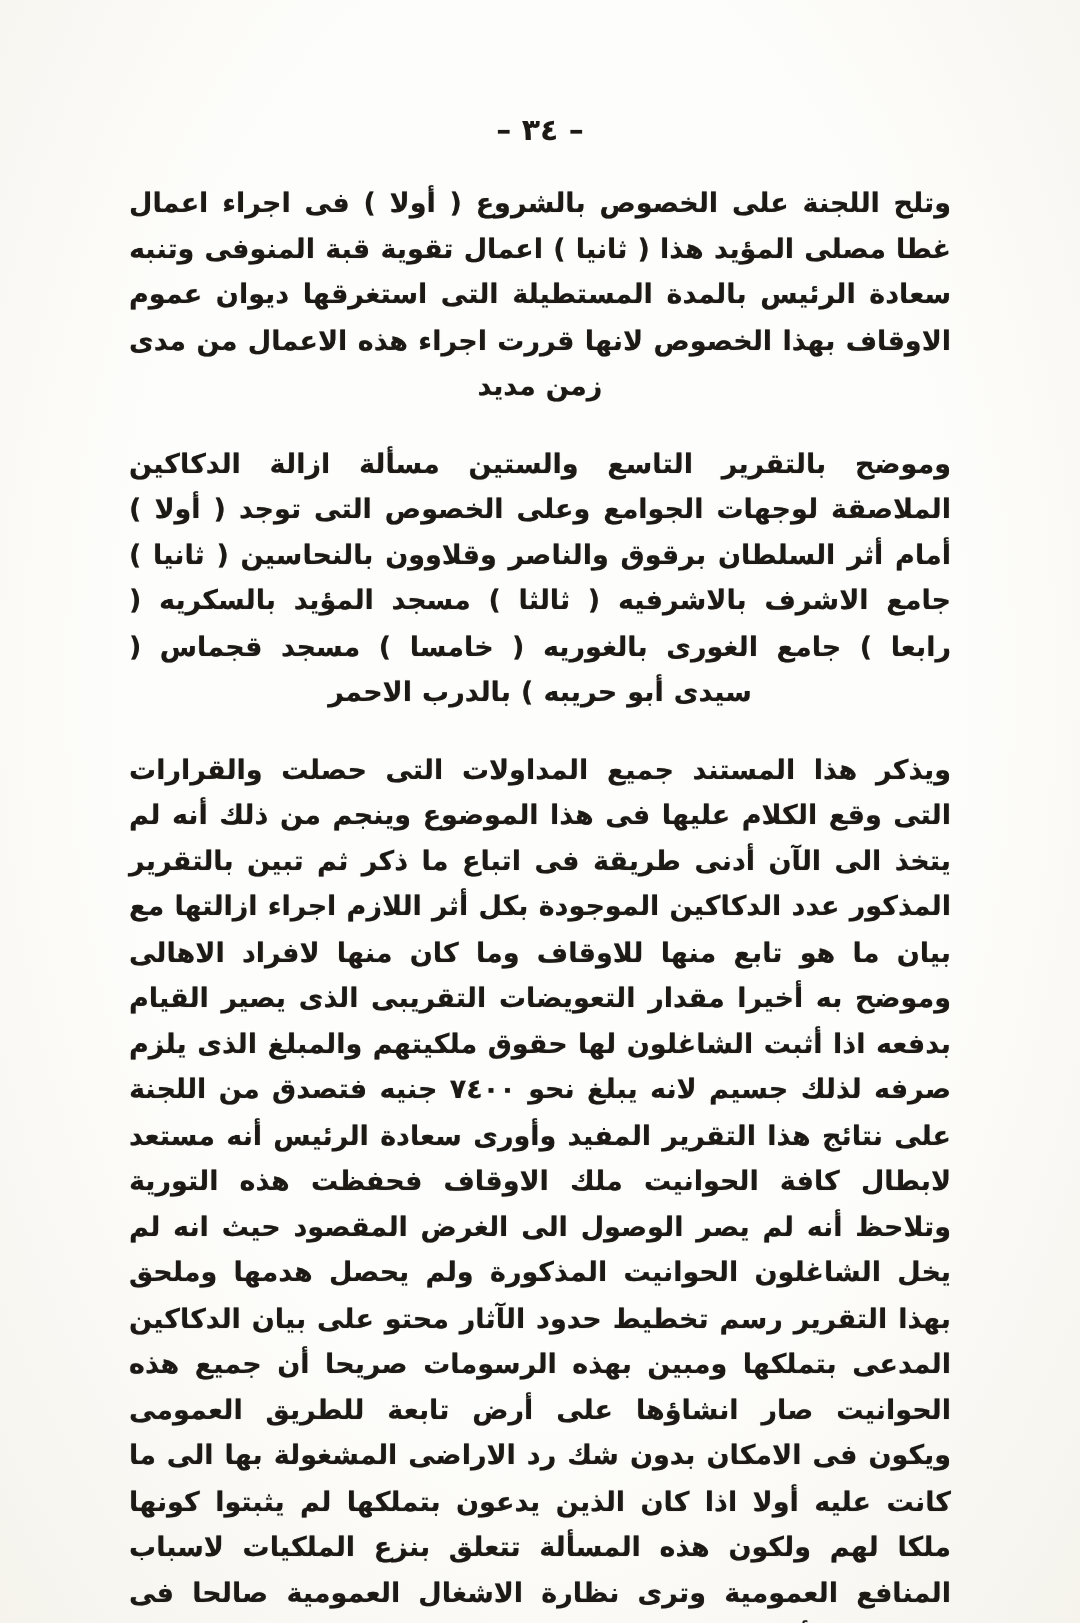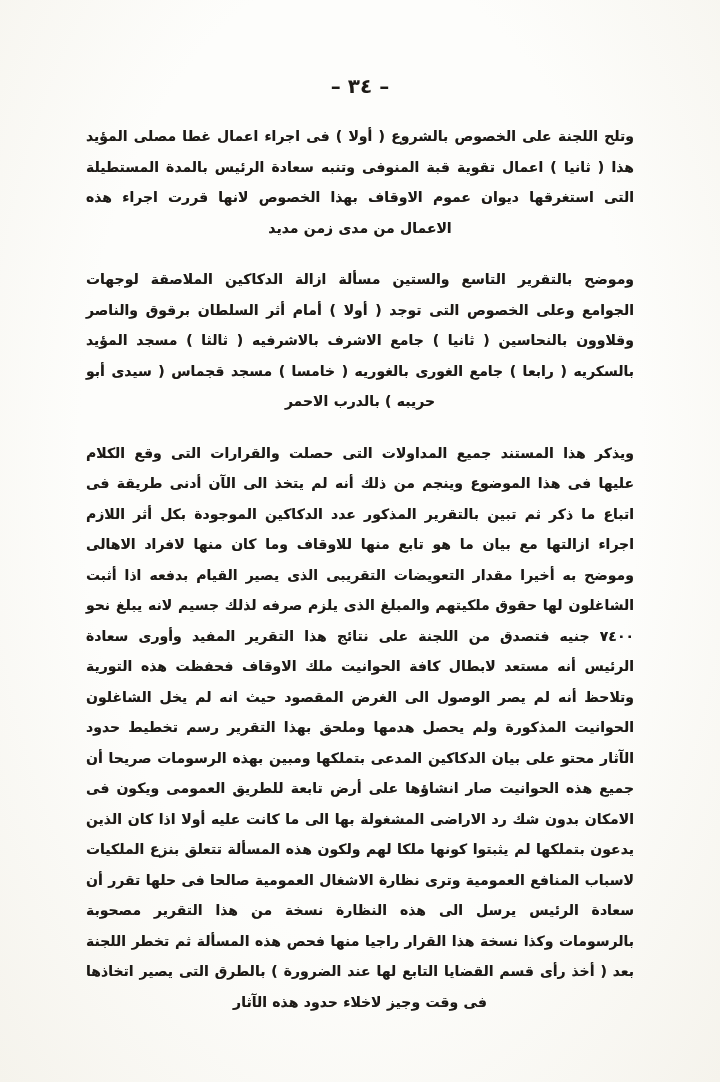--- a/index.html
+++ b/index.html
@@ -37,21 +37,21 @@
   }
   .text-block {
     position: absolute;
     top: 121px;
     right: 86px;
     width: 548px;
     direction: rtl;
   }
   .para {
     margin: 0 0 21px 0;
-    font-size: 14px;
+    font-size: 18px;
     line-height: 30.5px;
     font-weight: 700;
     text-align: justify;
     text-align-last: center;
     word-spacing: 0.5px;
     letter-spacing: 0.2px;
     color: var(--ink);
     text-shadow: 0 0 0.5px rgba(29,26,22,0.55);
   }
 </style>

